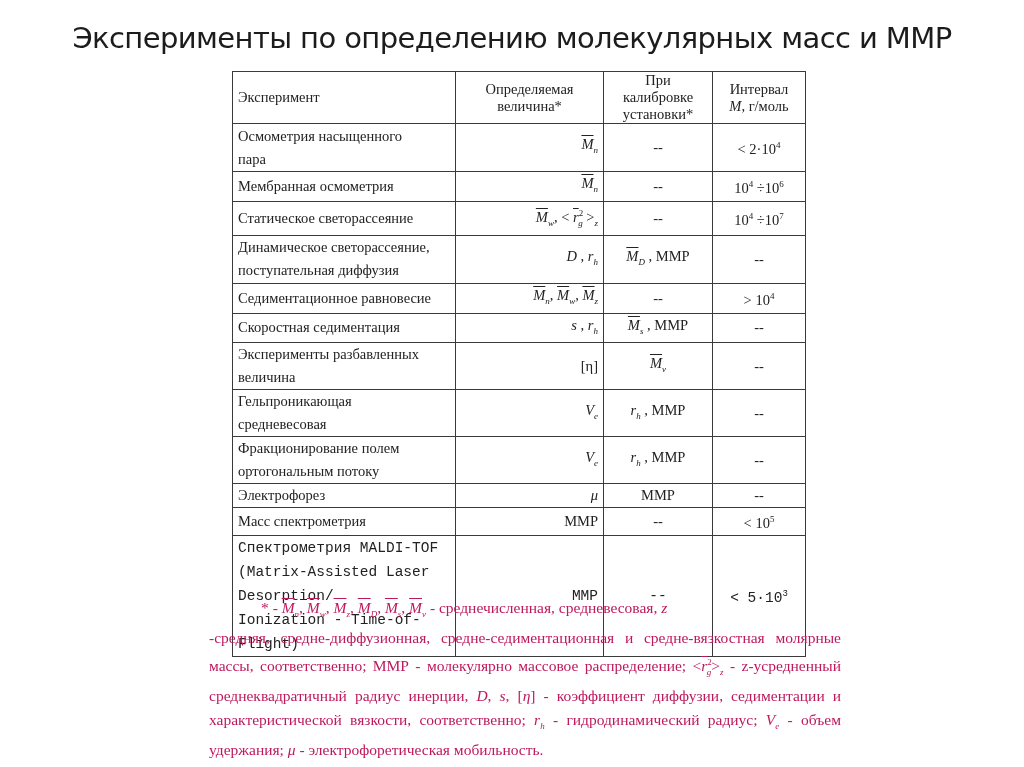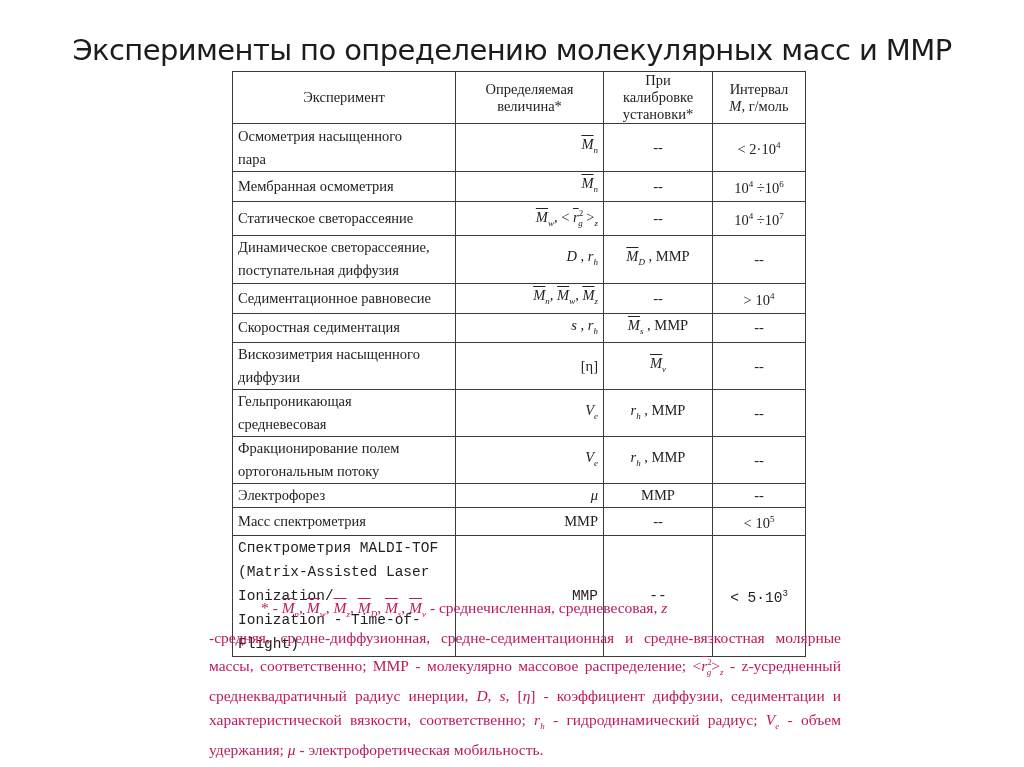--- a/index.html
+++ b/index.html
@@ -1,35 +1,35 @@
 <!DOCTYPE html>
 <html><head>
 <meta charset="utf-8">
 <style>
   html, body { margin: 0; padding: 0; }
   body {
     width: 1024px; height: 767px; background: #ffffff; position: relative; overflow: hidden;
     color: #1a1a1a;
   }
   .slide-title {
-    position: absolute; left: 0; top: 28px; width: 1024px; text-align: center;
+    position: absolute; left: 0; top: 16px; width: 1024px; text-align: center;
     font-family: "DejaVu Sans", sans-serif; font-size: 29px; letter-spacing: -0.6px;
     color: #1c1c1c; font-weight: normal; line-height: 44px;
   }
   table.exp {
     position: absolute; left: 232px; top: 71px;
     border-collapse: collapse;
     font-family: "Liberation Serif", serif; font-size: 14.5px; color: #222;
   }
   table.exp td, table.exp th {
     border: 1px solid #3a3a3a; padding: 0 5px; font-weight: normal; vertical-align: middle;
     line-height: 23px;
   }
   table.exp th { text-align: center; line-height: 17px; }
-  table.exp th.first { text-align: center; }
+  table.exp th.first { text-align: left; }
   td.c1 { width: 212px; text-align: left; }
   td.c2 { width: 137px; text-align: right; }
   td.c3 { width: 98px; text-align: center; }
   td.c4 { width: 82px; text-align: center; }
   .indent { display: block; }
   .math { font-style: italic; }
   .ov { text-decoration: overline; font-style: italic; }
   sub, sup { font-size: 9px; }
   .footnote {
     position: absolute; left: 209px; top: 596px; width: 632px;
@@ -104,22 +104,22 @@
 
   <tr style="height:25px;margin-top:44px;">
     <td class="c1">Скоростная седиментация</td>
     <td class="c2"><i>s</i> , <i>r</i><sub><i>h</i></sub></td>
     <td class="c3"><span class="ov">M</span><sub><i>s</i></sub> , <span>ММР</span></td>
     <td class="c4">--</td>
   </tr>
 
   <tr style="height:47px;">
     <td class="c1">
-      <span>Вискозиметрия насыщенного</span><br>
-      <span>диффузии</span>
+      <span>Эксперименты разбавленных</span><br>
+      <span>величина</span>
     </td>
     <td class="c2">[η]</td>
     <td class="c3"><span class="ov">M</span><sub><i>v</i></sub></td>
     <td class="c4">--</td>
   </tr>
 
   <tr style="height:47px;">
     <td class="c1">
       <span>Гельпроникающая</span><br>
       <span>средневесовая</span>
@@ -150,21 +150,21 @@
     <td class="c1">Масс спектрометрия</td>
     <td class="c2">ММР</td>
     <td class="c3">--</td>
     <td class="c4">&lt; 10<sup>5</sup></td>
   </tr>
 
   <tr style="height:100px;font-family:Liberation Mono, monospace;">
     <td class="c1" style="line-height:24px;">
       <span>Спектрометрия MALDI-TOF</span><br>
       <span class="indent">(Matrix-Assisted Laser</span>
-      <span class="indent">Ionization/</span>
+      <span class="indent">Desorption/</span>
       <span class="indent">Ionization - Time-of-Flight)</span>
     </td>
     <td class="c2">ММР</td>
     <td class="c3">--</td>
     <td class="c4">&lt; 5·10<sup>3</sup></td>
   </tr>
 </tbody>
   </table>
 
 <div class="footnote">

